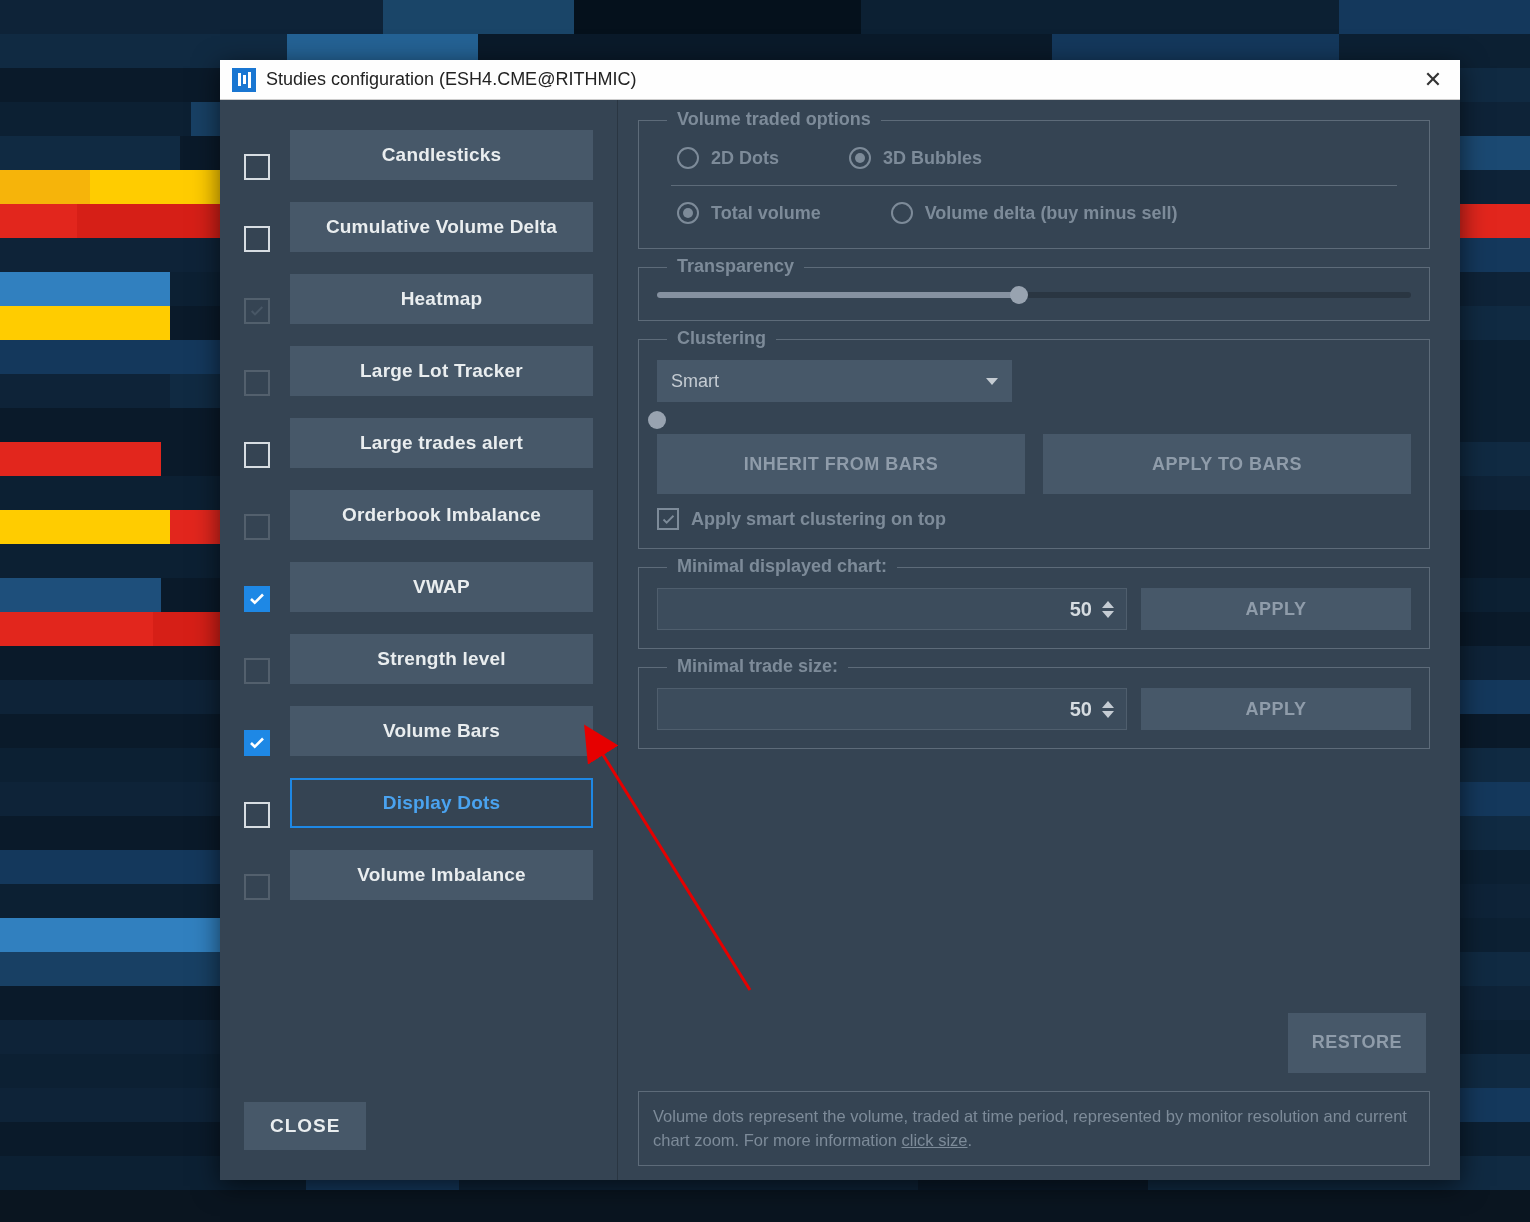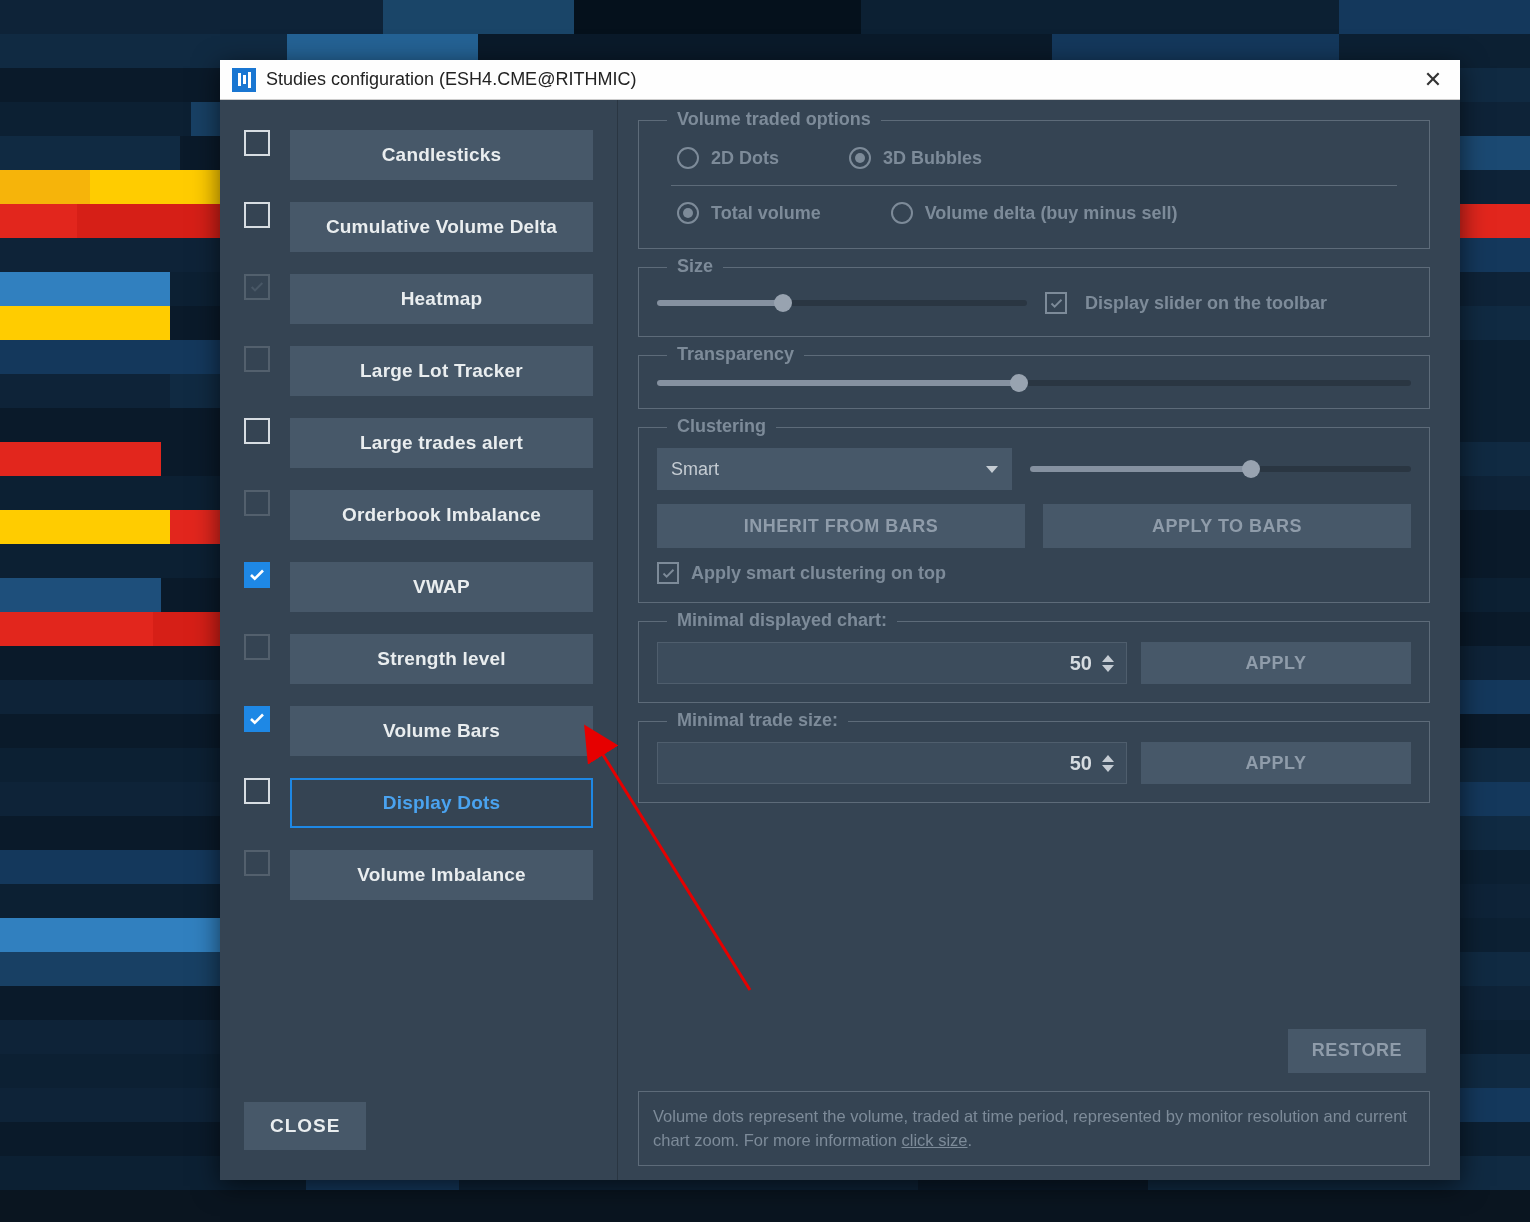--- a/index.html
+++ b/index.html
@@ -60,21 +60,21 @@
   }
   .sidebar {
     width: 398px;
     background: #354453;
     padding: 30px 24px;
     display:flex; flex-direction:column;
     border-right: 1px solid #2a3642;
   }
   .study-list { flex:1; display:flex; flex-direction:column; gap: 22px; }
   .study-item {
-    display:flex; align-items:flex-start; gap: 20px;
+    display:flex; align-items:flex-end; gap: 20px;
   }
   .chk {
     width: 26px; height: 26px;
     border: 2.5px solid #d7dde2;
     cursor: pointer;
     display:flex; align-items:center; justify-content:center;
     flex-shrink:0;
   }
   .chk.disabled { border-color:#6b7884; opacity:0.55; }
   .chk.checked { background:#1e88e5; border-color:#1e88e5; }
@@ -168,21 +168,21 @@
   .dropdown {
     background:#475869; color:#c5ccd3; border:none;
     height:42px; padding:0 14px; font-size:18px;
     display:flex; align-items:center; justify-content:space-between;
     cursor:pointer;
   }
   .dropdown-caret { border-left:6px solid transparent; border-right:6px solid transparent; border-top:7px solid #c5ccd3;}
   .action-btn {
     background:#475869; color:#8f9caa; border:none;
     font-size:18px; font-weight:bold;
-    height:44px; cursor:pointer;
+    height:60px; cursor:pointer;
     letter-spacing:0.5px;
   }
   .action-btn.small { height:42px; min-width:200px;}
 
   .spinner {
     flex:1; background:#3c4c5c; height:42px;
     display:flex; align-items:center; justify-content:flex-end;
     padding: 0 12px; gap:10px;
     color:#d5dbe0; font-size:20px; font-weight:600;
     border:1px solid #4f5e6d;
@@ -550,49 +550,34 @@
               <div class="radio-circle on"></div>
               <span>Total volume</span>
             </div>
             <div class="radio">
               <div class="radio-circle"></div>
               <span>Volume delta (buy minus sell)</span>
             </div>
           </div>
       </div>
 
-      <div class="fieldset">
-        <div class="legend">Size</div>
-        <div class="slider-row">
-          <div class="slider" style="width:370px">
-            <div class="slider-track" id="size-track" style="width: 34%;"></div>
-            <div class="slider-thumb" id="size-thumb" style="left: 34%;"></div>
-          </div>
-          <div class="chk-small on">
-            <svg viewBox="0 0 24 24">
-                <path d="M4 12l5 5L20 6" stroke="#7d8b99" stroke-width="3" fill="none"></path>
-              </svg>
-          </div>
-          <span class="chk-label">Display slider on the toolbar</span>
-        </div>
-      </div>
 
       <div class="fieldset">
         <div class="legend">Transparency</div>
         <div class="slider-row">
           <div class="slider" style="width:100%">
             <div class="slider-track" id="trans-track" style="width: 48%;"></div>
             <div class="slider-thumb" id="trans-thumb" style="left: 48%;"></div>
           </div>
         </div>
       </div>
 
       <div class="fieldset">
         <div class="legend">Clustering</div>
-        <div style="display:flex; gap:18px; align-items:center;">
+        <div style="display:flex; gap:18px; align-items:flex-start;flex-direction:column;">
           <div class="dropdown" style="width:355px">
             <span>Smart</span>
             <span class="dropdown-caret"></span>
           </div>
           <div class="slider" style="flex:1">
             <div class="slider-track" id="clust-track" style="width: 58%;"></div>
             <div class="slider-thumb" id="clust-thumb" style="left: 58%;"></div>
           </div>
         </div>
         <div style="display:flex; gap:18px; margin-top:14px;">

